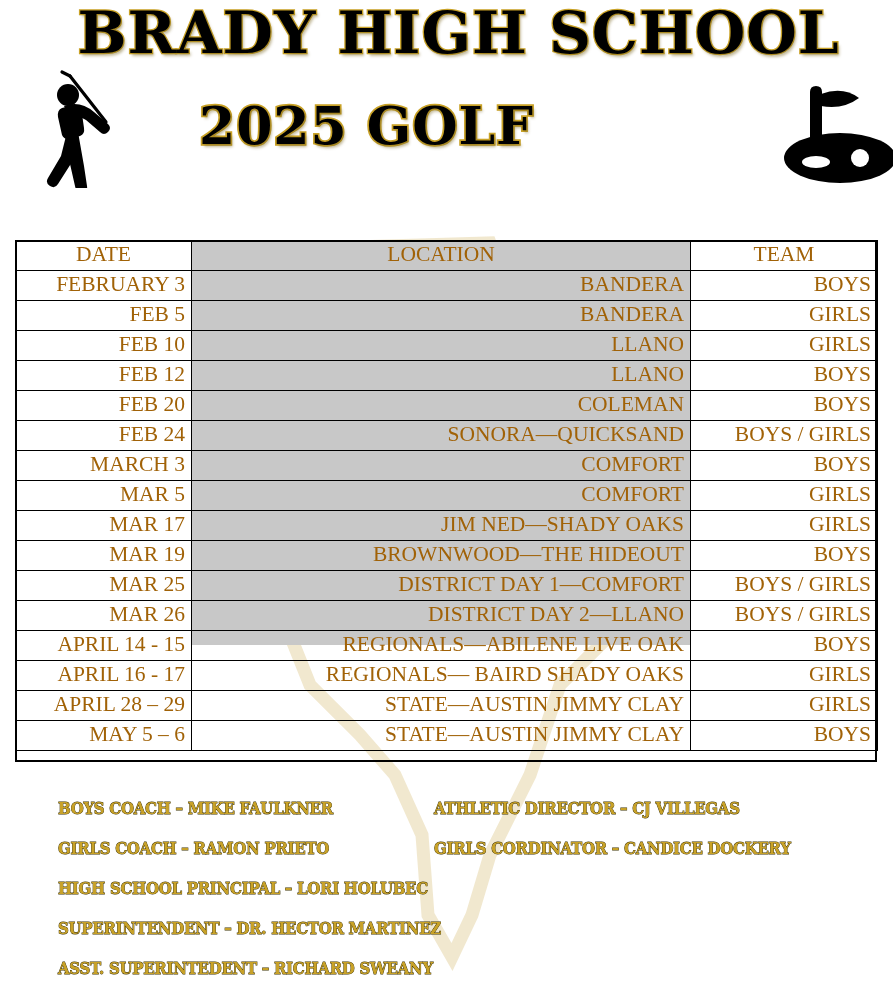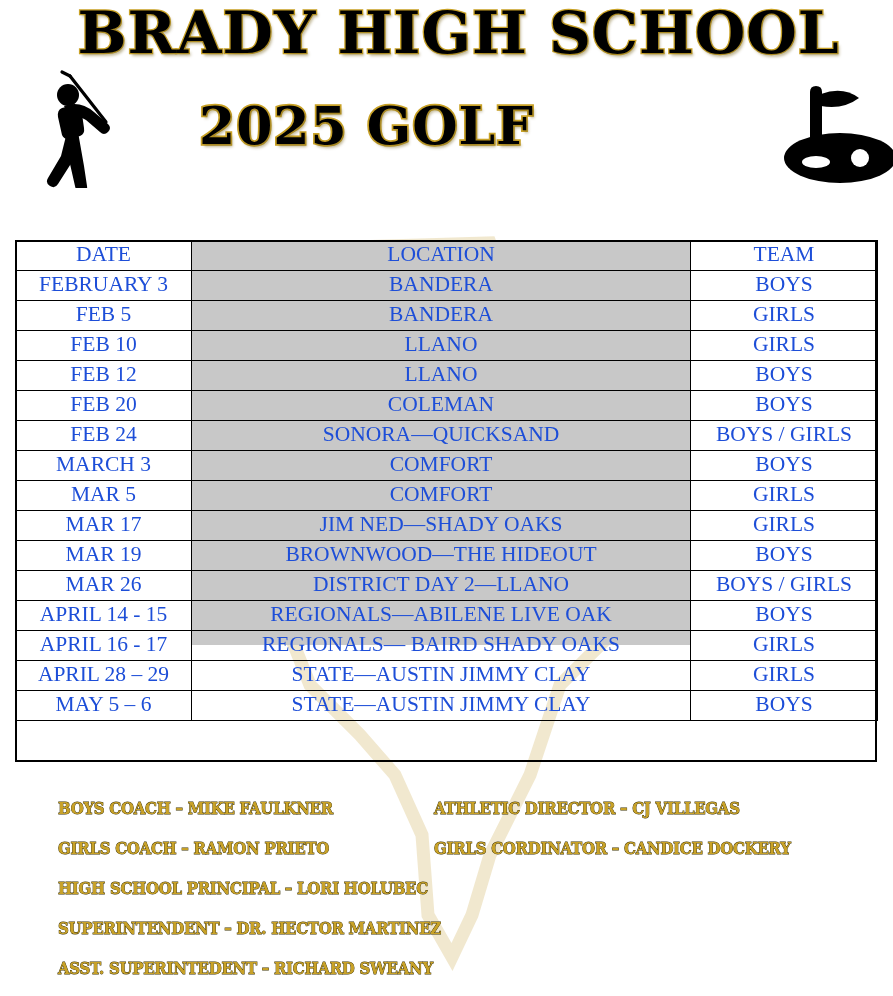--- a/index.html
+++ b/index.html
@@ -103,33 +103,33 @@
   table#schedule col.c-date { width: 176px; }
   table#schedule col.c-loc  { width: 499px; }
   table#schedule col.c-team { width: 187px; }
 
   table#schedule th,
   table#schedule td {
     border: 1px solid #000000;
     font-family: "Liberation Serif", "DejaVu Serif", serif;
     font-size: 21.5px;
     line-height: 1.0;
-    color: #1d4ed8;
+    color: #a16207;
     padding: 3px 6px 4px 6px;
     height: 22px;
     white-space: nowrap;
     overflow: hidden;
     background: transparent;
   }
   table#schedule thead th {
     text-align: center;
     font-weight: 400;
   }
   table#schedule tbody td {
-    text-align: center;
+    text-align: right;
   }
 
   
   #schedule-border {
     position: absolute;
     left: 15px;
     top: 240px;
     width: 862px;
     height: 522px;
     border: 2px solid #000000;
@@ -300,20 +300,25 @@
           <td>MAR 17</td>
           <td>JIM NED—SHADY OAKS</td>
           <td>GIRLS</td>
         </tr>
         <tr>
           <td>MAR 19</td>
           <td>BROWNWOOD—THE HIDEOUT</td>
           <td>BOYS</td>
         </tr>
         <tr>
+          <td>MAR 25</td>
+          <td>DISTRICT DAY 1—COMFORT</td>
+          <td>BOYS / GIRLS</td>
+        </tr>
+        <tr>
           <td>MAR 26</td>
           <td>DISTRICT DAY 2—LLANO</td>
           <td>BOYS / GIRLS</td>
         </tr>
         <tr>
           <td>APRIL 14 - 15</td>
           <td>REGIONALS—ABILENE LIVE OAK</td>
           <td>BOYS</td>
         </tr>
         <tr>

